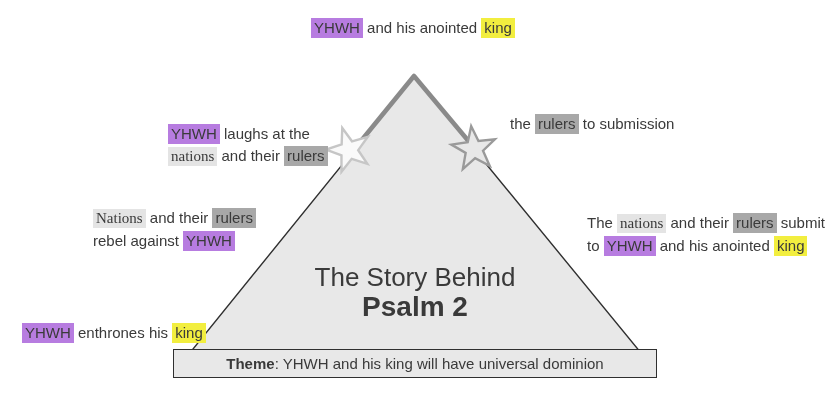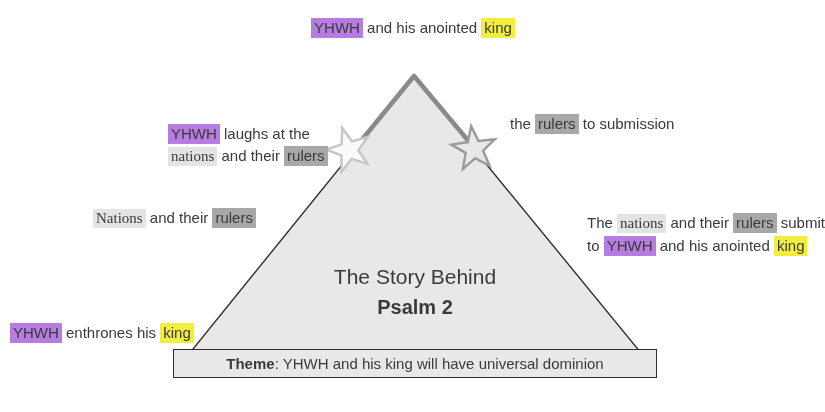--- a/index.html
+++ b/index.html
@@ -32,22 +32,22 @@
   .hl-yellow    { background: var(--highlight-yellow); }
   .hl-gray      { background: var(--highlight-gray); }
   .hl-lightgray { background: var(--highlight-lightgray); font-family: Liberation Serif, serif; }
   .bold { font-weight: bold; }
   .title-block {
     position: absolute;
     left: 265px; top: 264px; width: 300px;
     z-index: 1;
     text-align: center;
   }
-  .title-line1 { font-size: 21px; line-height: 26px; }
-  .title-line2 { font-size: 20px; line-height: 28px; font-weight: bold; margin-top: 3px; }
+  .title-line1 { font-size: 26px; line-height: 26px; }
+  .title-line2 { font-size: 28px; line-height: 28px; font-weight: bold; margin-top: 3px; }
   .theme-bar {
     position: absolute;
     left: 173px; top: 349px;
     width: 484px; height: 29px;
     z-index: 1;
     background: var(--triangle-fill, #e8e8e8);
     border: 1.4px solid var(--triangle-edge-thin, #2f2f2f);
     box-sizing: border-box;
     display: flex;
     align-items: center;
@@ -79,28 +79,29 @@
       <div class="line"><span class="hl hl-purple">YHWH</span><span> laughs at the</span></div>
       <div class="line"><span class="hl hl-lightgray">nations</span><span> and their </span><span class="hl hl-gray">rulers</span></div>
     </div>
 
   <div class="anno" style="left: 510px; top: 113px;">
       <div class="line"><span>the </span><span class="hl hl-gray">rulers</span><span> to submission</span></div>
     </div>
 
   <div class="anno" style="left: 93px; top: 207px;">
       <div class="line"><span class="hl hl-lightgray">Nations</span><span> and their </span><span class="hl hl-gray">rulers</span></div>
+      <div class="line"><span>rebel against </span><span class="hl hl-purple">YHWH</span></div>
     </div>
 
   <div class="anno" style="left: 587px; top: 212px;">
       <div class="line"><span>The </span><span class="hl hl-lightgray">nations</span><span> and their </span><span class="hl hl-gray">rulers</span><span> submit</span></div>
       <div class="line"><span>to </span><span class="hl hl-purple">YHWH</span><span> and his anointed </span><span class="hl hl-yellow">king</span></div>
     </div>
 
-  <div class="anno" style="left: 10px; top: 322px;">
+  <div class="anno" style="left: 22px; top: 322px;">
       <div class="line"><span class="hl hl-purple">YHWH</span><span> enthrones his </span><span class="hl hl-yellow">king</span></div>
     </div>
 
   <div class="title-block">
     <div class="title-line1">The Story Behind</div>
     <div class="title-line2">Psalm 2</div>
   </div>
 
   <div class="theme-bar">
       <div class="line"><span class="bold">Theme</span><span>: YHWH and his king will have universal dominion</span></div>

